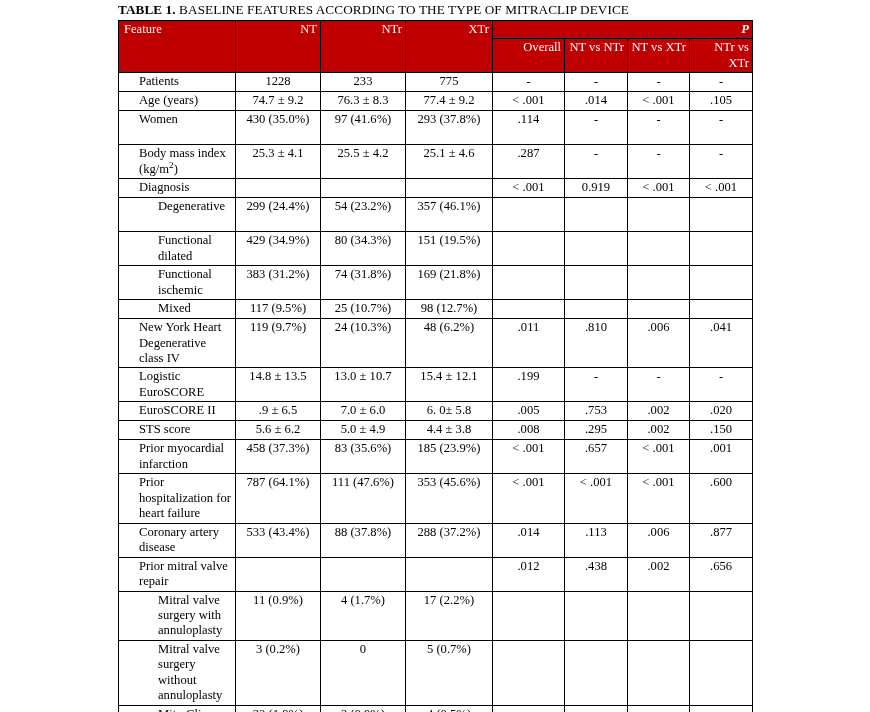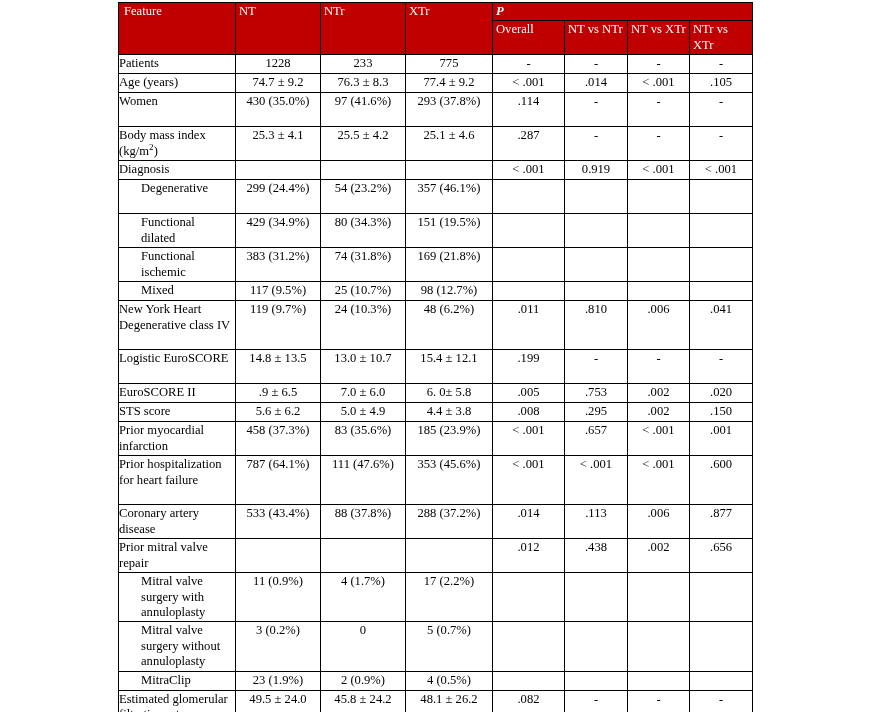--- a/index.html
+++ b/index.html
@@ -43,21 +43,21 @@
     line-height: 15.4px;
     vertical-align: top;
     font-weight: normal;
     box-sizing: border-box;
   }
   
   thead th {
     background: #C00000;
     color: #ffffff;
     font-weight: bold;
-    text-align: left;
+    text-align: right;
     border: 1px solid #1a0000;
     font-size: 13px;
     line-height: 15.4px;
     padding: 2px 2px;
   }
   thead th.feature-head {
     text-align: left;
     padding-left: 5px;
     vertical-align: top;
   }
@@ -65,42 +65,45 @@
     font-style: italic;
     font-weight: bold;
   }
   thead th.sub {
     vertical-align: top;
   }
 
   
   tbody td.feat {
     text-align: left;
-    padding-left: 0;
-  }
-  tbody td.feat.indent { padding-left: 22px; font-family: Liberation Serif, serif; }
+    padding-left: 20px;
+  }
+  tbody td.feat.indent { padding-left: 39px; font-family: Liberation Serif, serif; }
   tbody td.num { text-align: center; }
   tbody td.p  { text-align: center; }
 
   
   col.c-feat { width: 117px; }
   col.c-nt   { width: 85px; }
   col.c-ntr  { width: 85px; }
   col.c-xtr  { width: 87px; }
   col.c-ov   { width: 72px; }
   col.c-p1   { width: 63px; }
   col.c-p2   { width: 62px; }
   col.c-p3   { width: 63px; }
   sup { font-size: 0.72em; vertical-align: super; line-height: 0; }
 </style>
 <style>thead th{background:#C00000;color:#FFFFFF;margin-left:10px;}</style></head>
 <body>
 
 <div class="page">
 
+  <div class="table-title">
+    <span class="strong">TABLE 1.</span><span> BASELINE FEATURES ACCORDING TO THE TYPE OF MITRACLIP DEVICE</span>
+  </div>
 
   <table class="data">
     <colgroup>
       <col class="c-feat">
         <col class="c-nt">
         <col class="c-ntr">
         <col class="c-xtr">
       <col class="c-ov">
         <col class="c-p1">
         <col class="c-p2">

